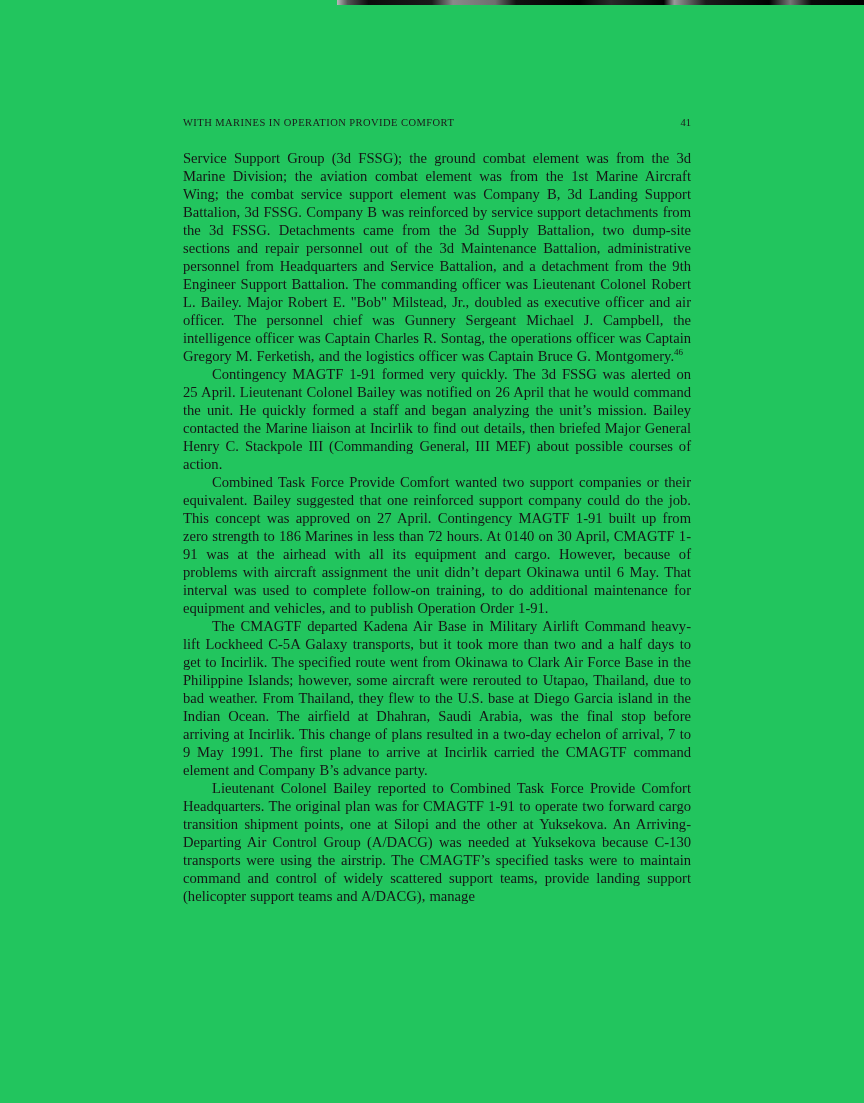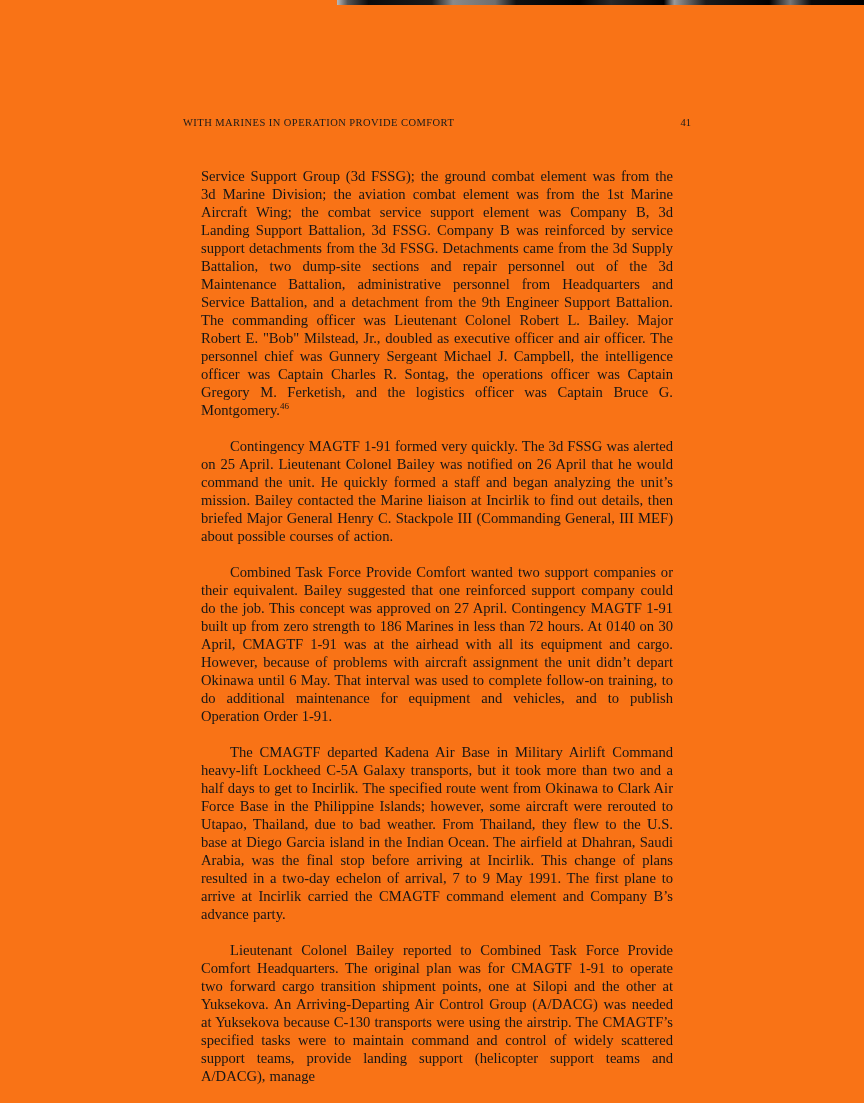--- a/index.html
+++ b/index.html
@@ -4,21 +4,21 @@
 <style>
   html, body {
     margin: 0;
     padding: 0;
     background: #ffffff;
   }
   .page {
     position: relative;
     width: 864px;
     height: 1103px;
-    background: #f97316;
+    background: #22c55e;
     overflow: hidden;
     font-family: "Liberation Serif", "DejaVu Serif", serif;
     color: #161616;
   }
   
   .scan-bar {
     position: absolute;
     top: 0;
     left: 337px;
     width: 527px;
@@ -49,21 +49,21 @@
     position: absolute;
     top: 149px;
     left: 183px;
     width: 508px;
     font-size: 14.6px;
     line-height: 18px;
     text-align: justify;
     word-spacing: 0.5px;
   }
   .body-text p {
-    margin: 18px;
+    margin: 0;
     padding: 0;
   }
   .body-text p.indent {
     text-indent: 29px;
   }
   sup.footnote {
     font-size: 9px;
     line-height: 0;
     vertical-align: super;
   }

